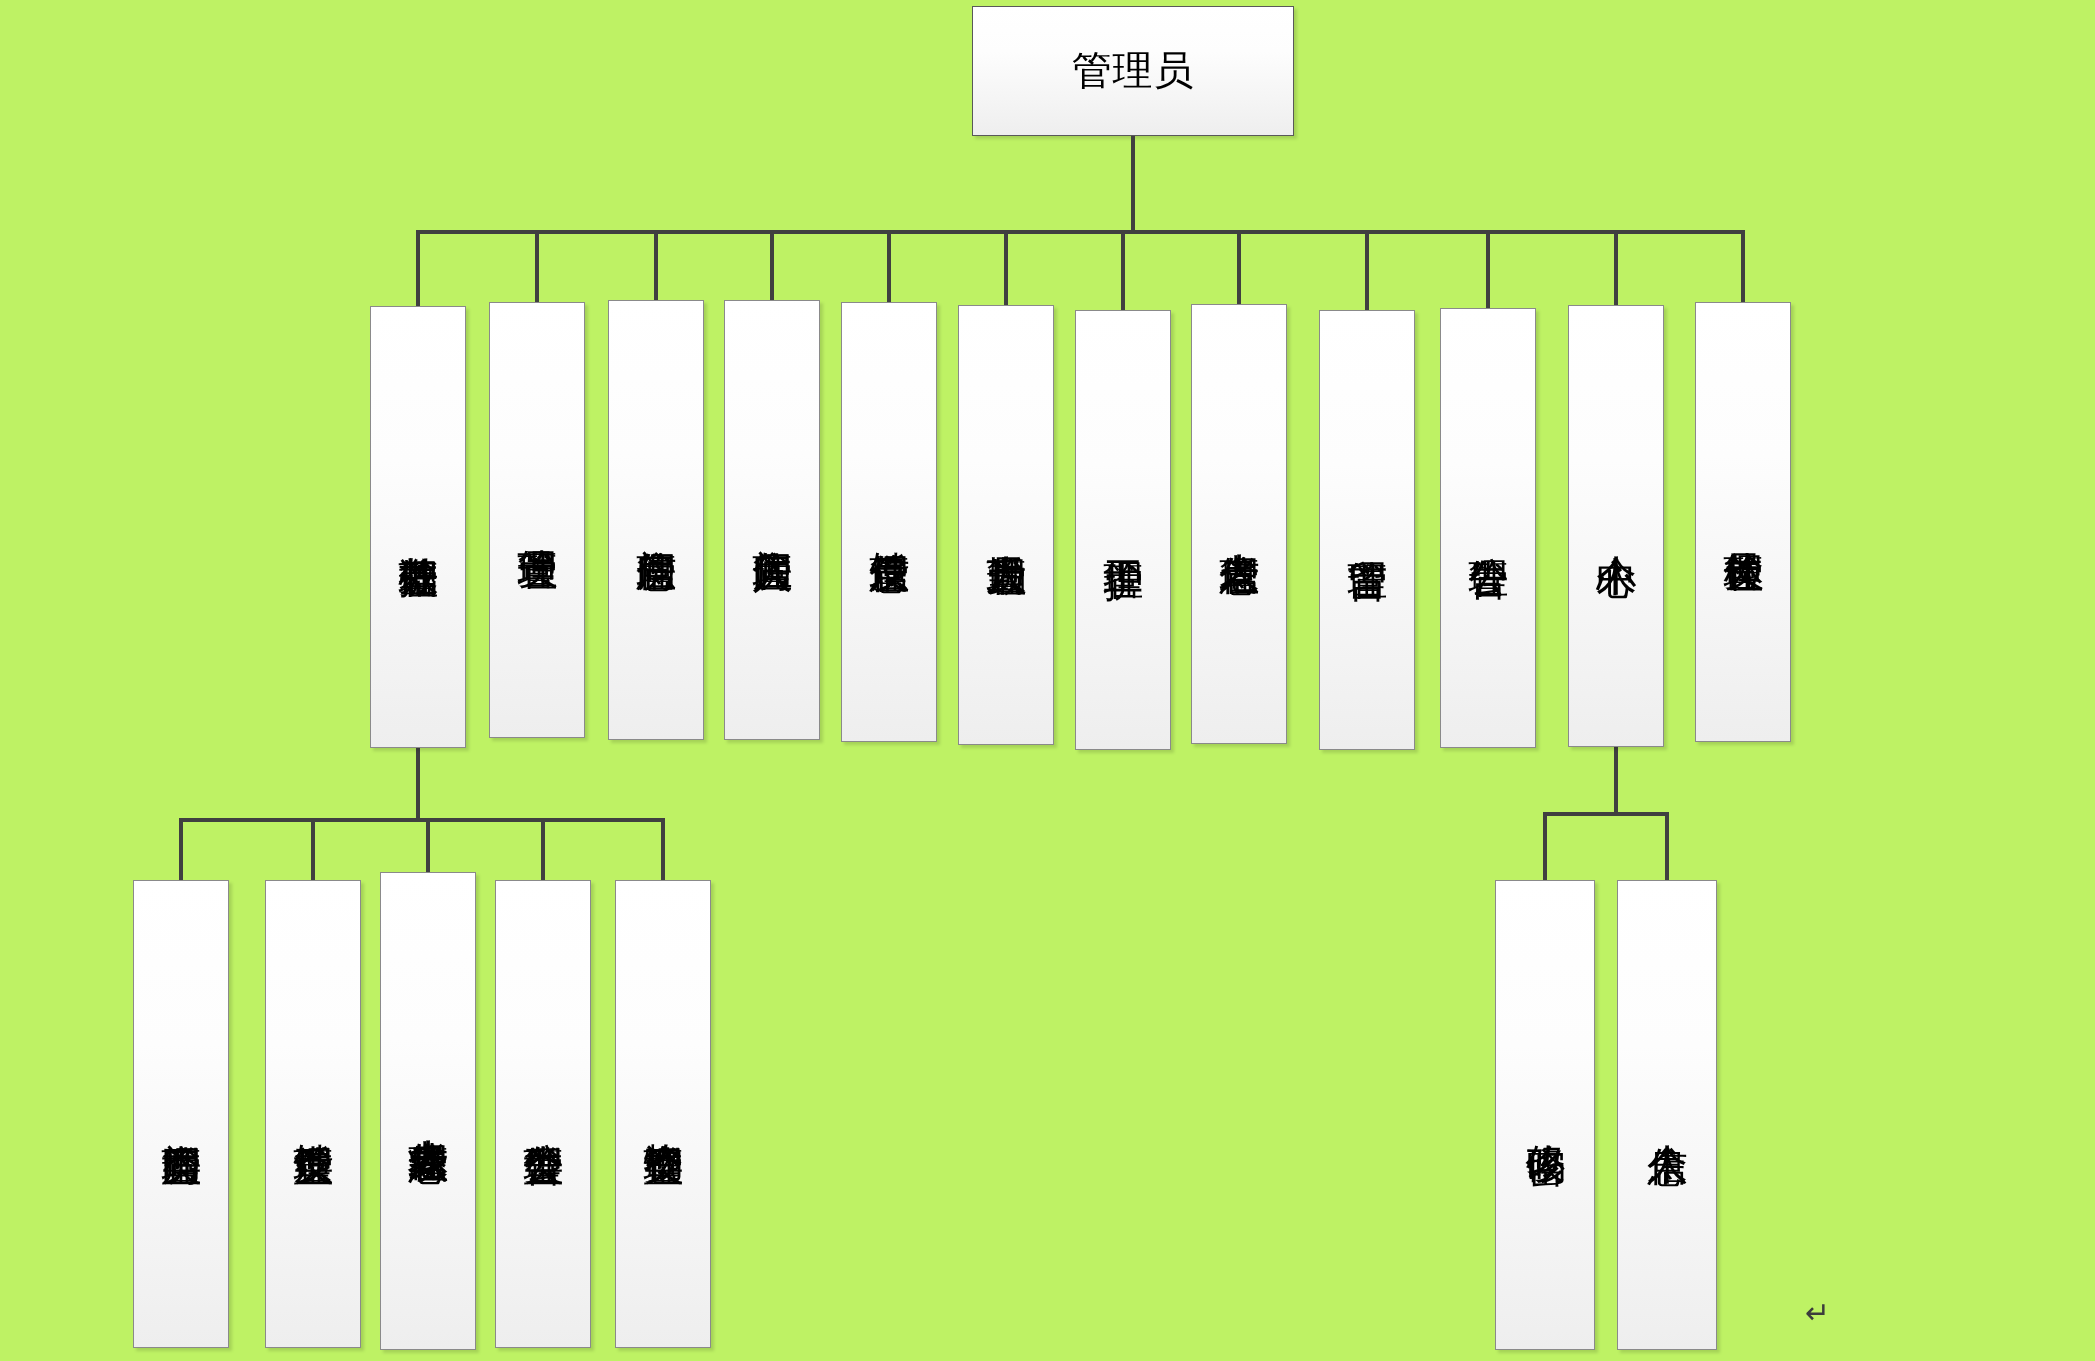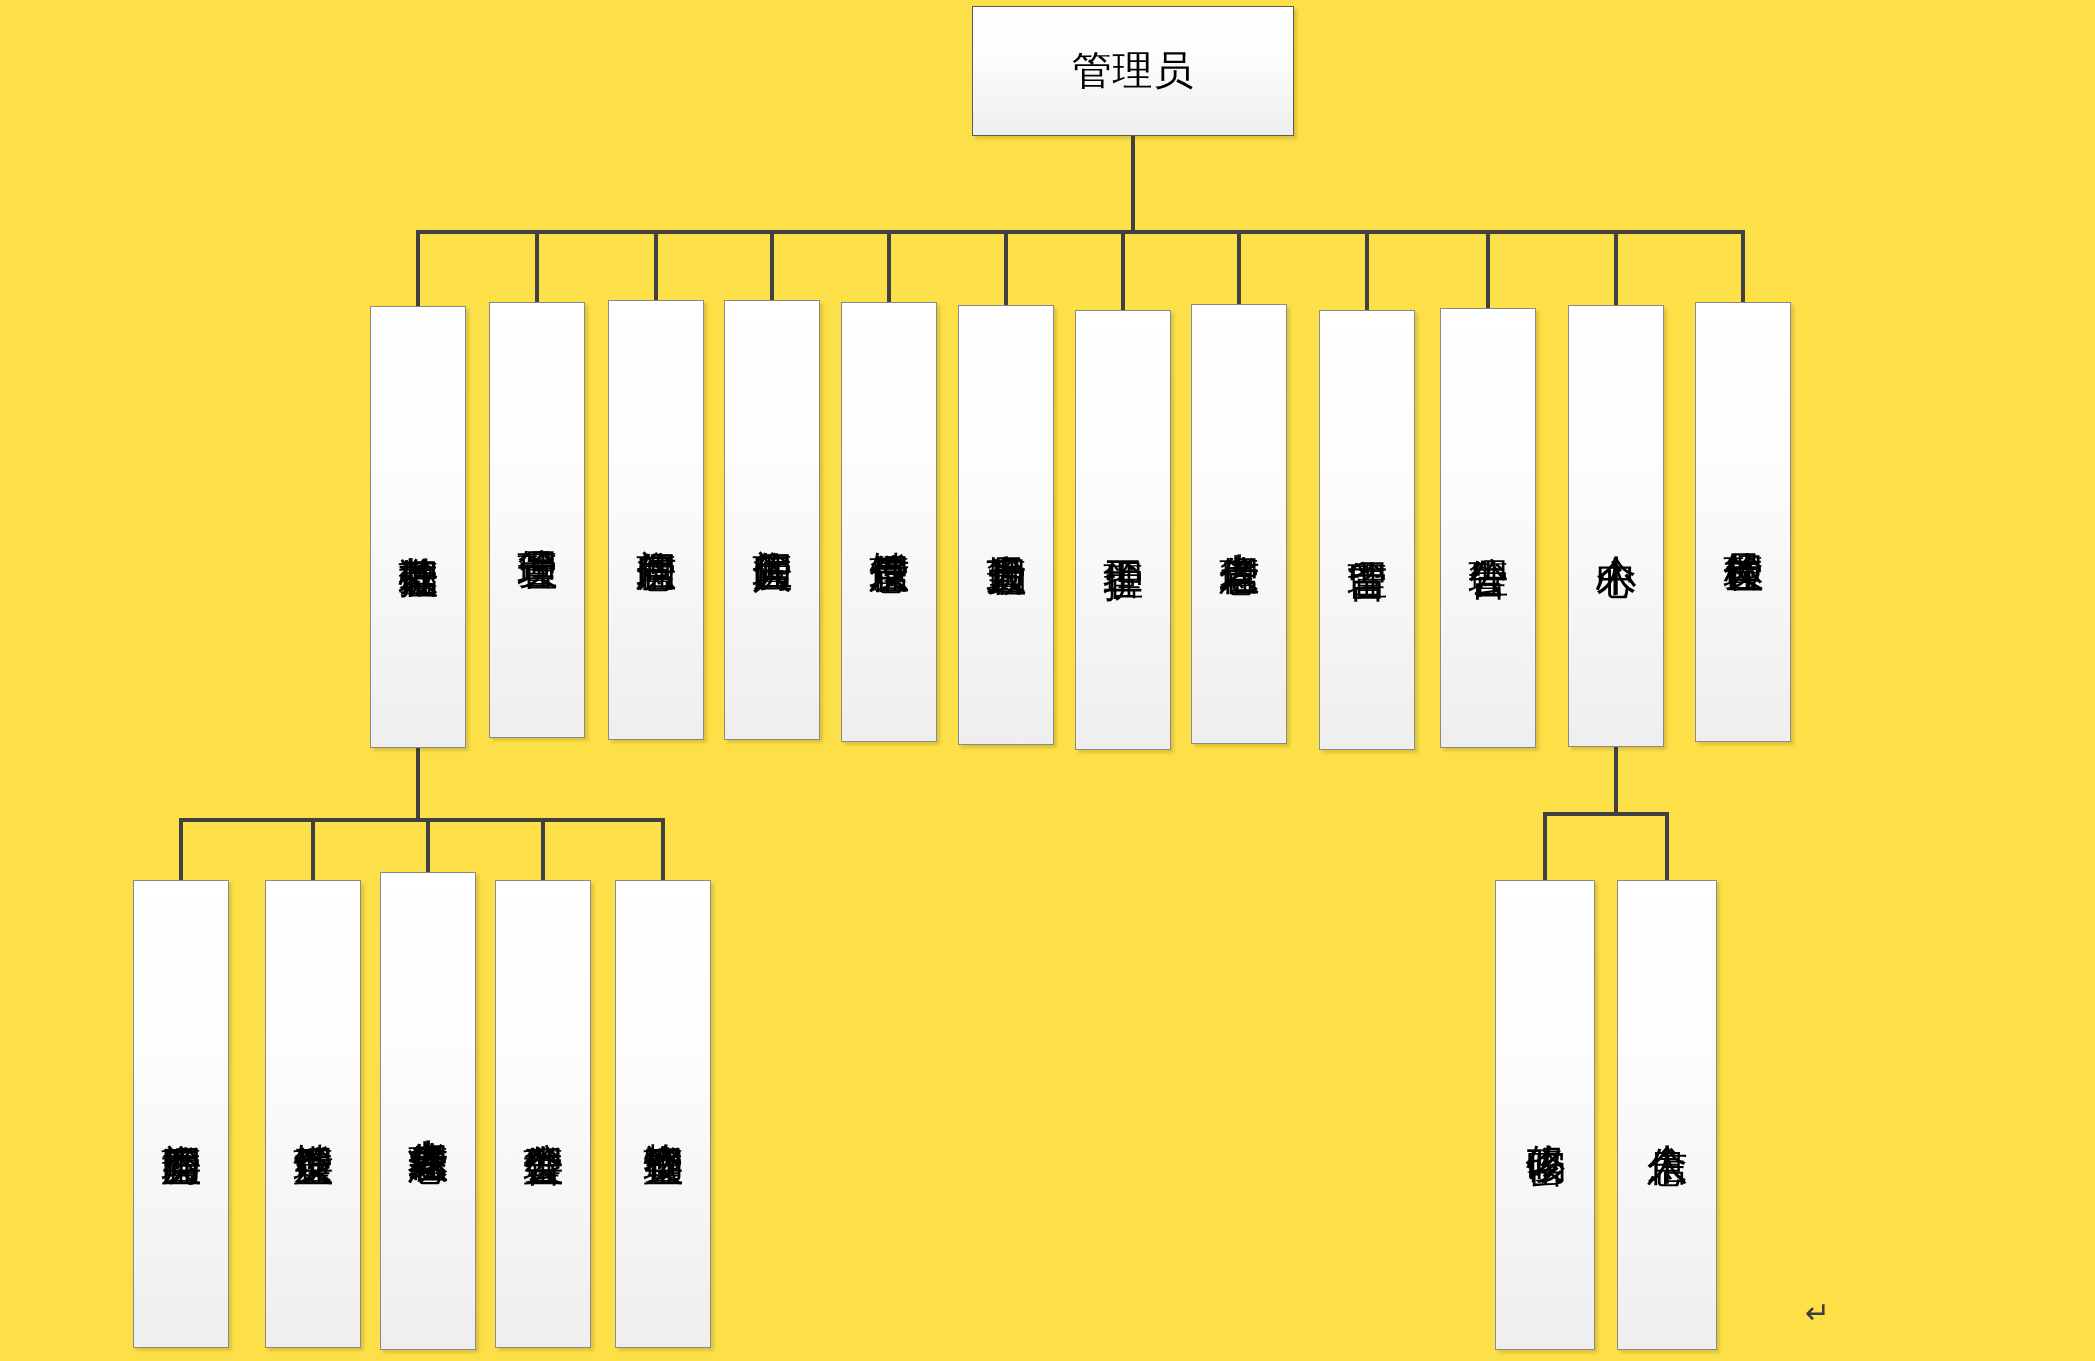--- a/index.html
+++ b/index.html
@@ -5,21 +5,21 @@
 <style>
   html, body {
     margin: 0;
     padding: 0;
     background: #ffffff;
   }
   #canvas {
     position: relative;
     width: 2095px;
     height: 1361px;
-    background: #fde047;
+    background: #bef264;
     font-family: "Liberation Serif", "DejaVu Serif", serif;
     overflow: hidden;
   }
 
   
   .line {
     position: absolute;
     background: #404040;
   }
   .line.h { height: 4px; }

